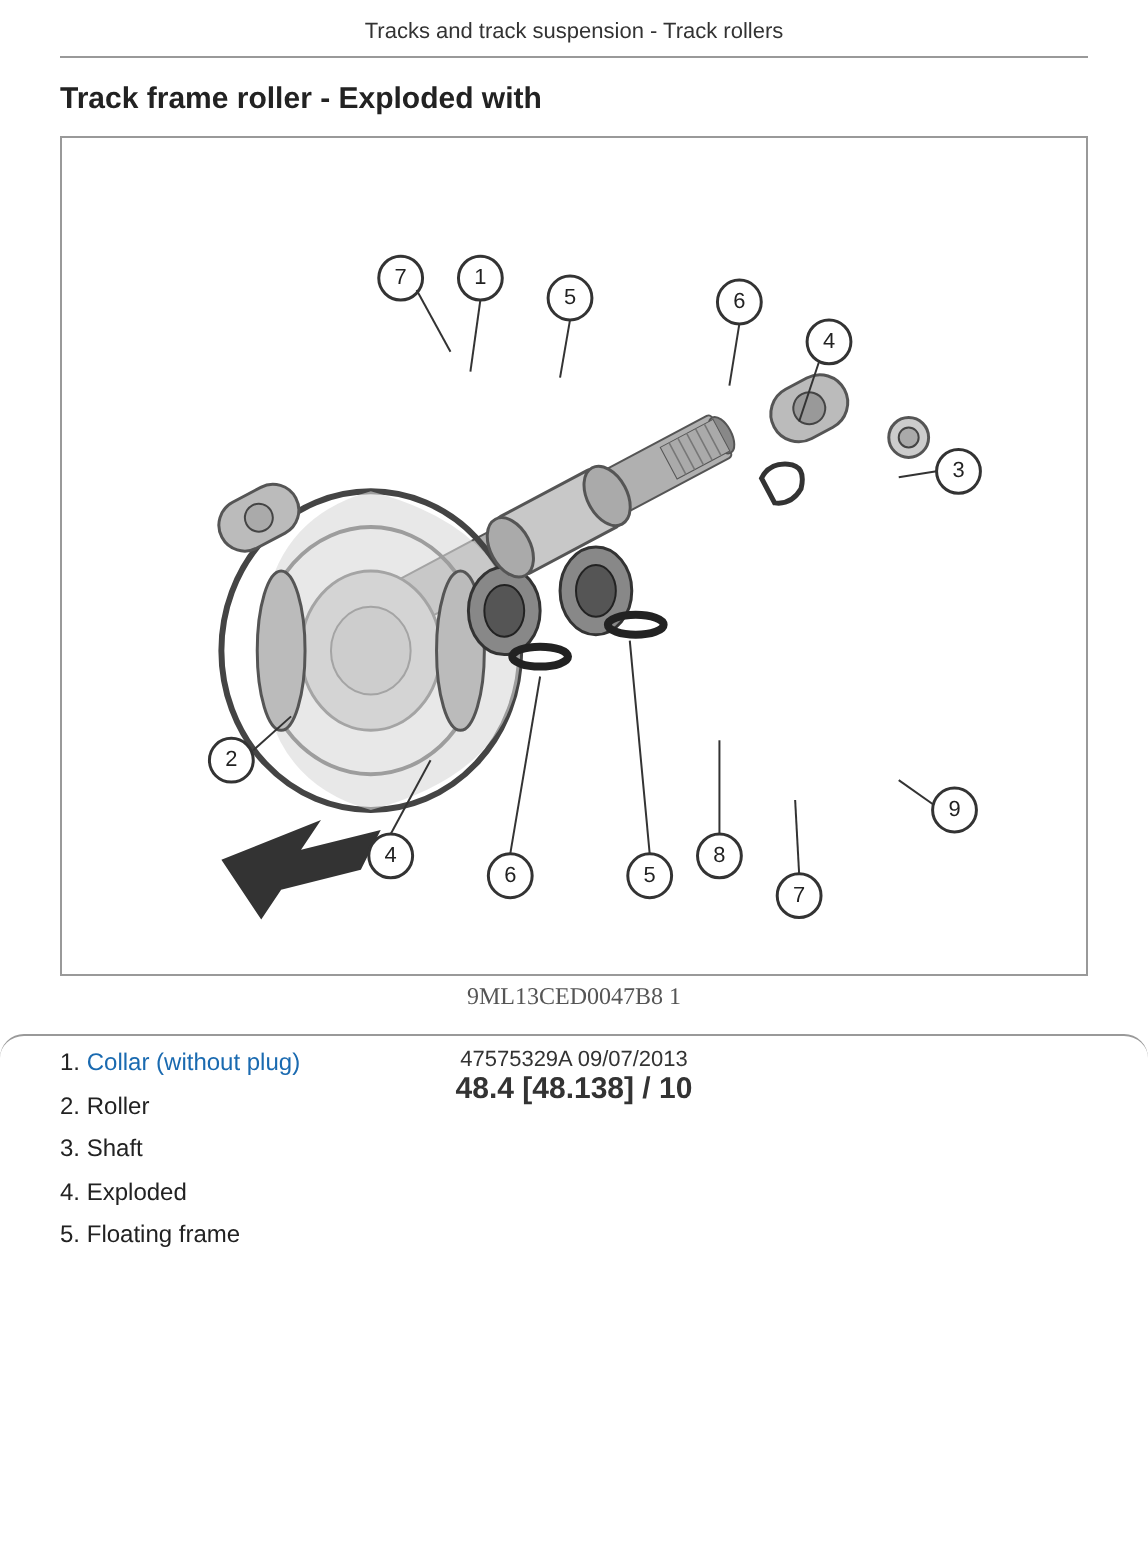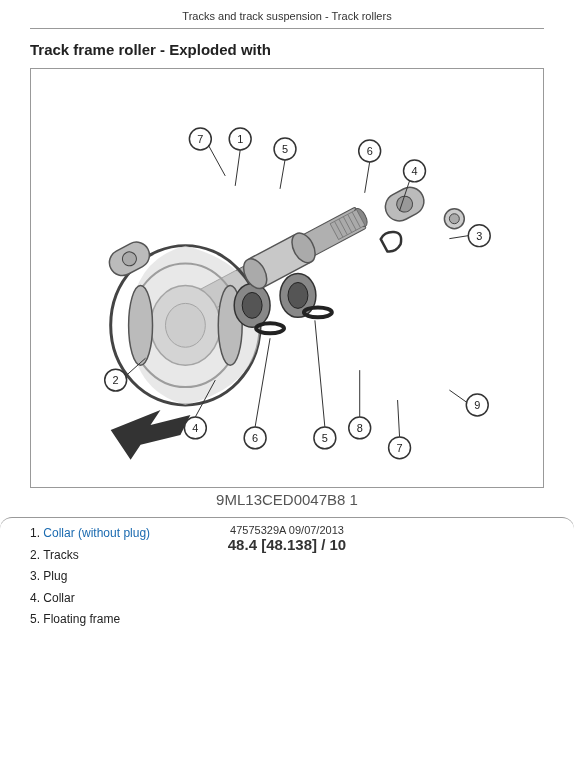--- a/index.html
+++ b/index.html
@@ -33,23 +33,24 @@
     .diagram-box {
       border: 1px solid #999;
       width: 100%;
       height: 420px;
       position: relative;
       background: #fff;
       overflow: hidden;
     }
     .diagram-label {
       text-align: center;
-      font-size: 15px;
+      font-size: 12px;
       color: #555;
       padding: 3px 0;
+      font-family: Liberation Serif, serif;
     }
     .parts-list {
       display: flex;
       gap: 0;
       padding: 12px 0 8px;
     }
     .parts-col {
       flex: 1;
     }
     .parts-col p {
@@ -237,29 +238,29 @@
   <div class="diagram-label">9ML13CED0047B8   1</div>
 
   <div class="parts-list">
     <div class="parts-col">
       <p>
         <span class="num">1.</span>
         <span class="name-blue"> Collar (without plug)</span>
       </p>
       <p>
         <span class="num">2.</span>
-        <span class="name-normal"> Tracks</span>
+        <span class="name-normal"> Roller</span>
       </p>
       <p>
         <span class="num">3.</span>
-        <span class="name-normal"> Plug</span>
+        <span class="name-normal"> Shaft</span>
       </p>
       <p>
         <span class="num">4.</span>
-        <span class="name-normal"> Collar</span>
+        <span class="name-normal"> Exploded</span>
       </p>
       <p>
         <span class="num">5.</span>
         <span class="name-normal"> Floating frame</span>
       </p>
     </div>
   </div>
 
   <div class="bottom-footer">
     <div>47575329A 09/07/2013</div>

